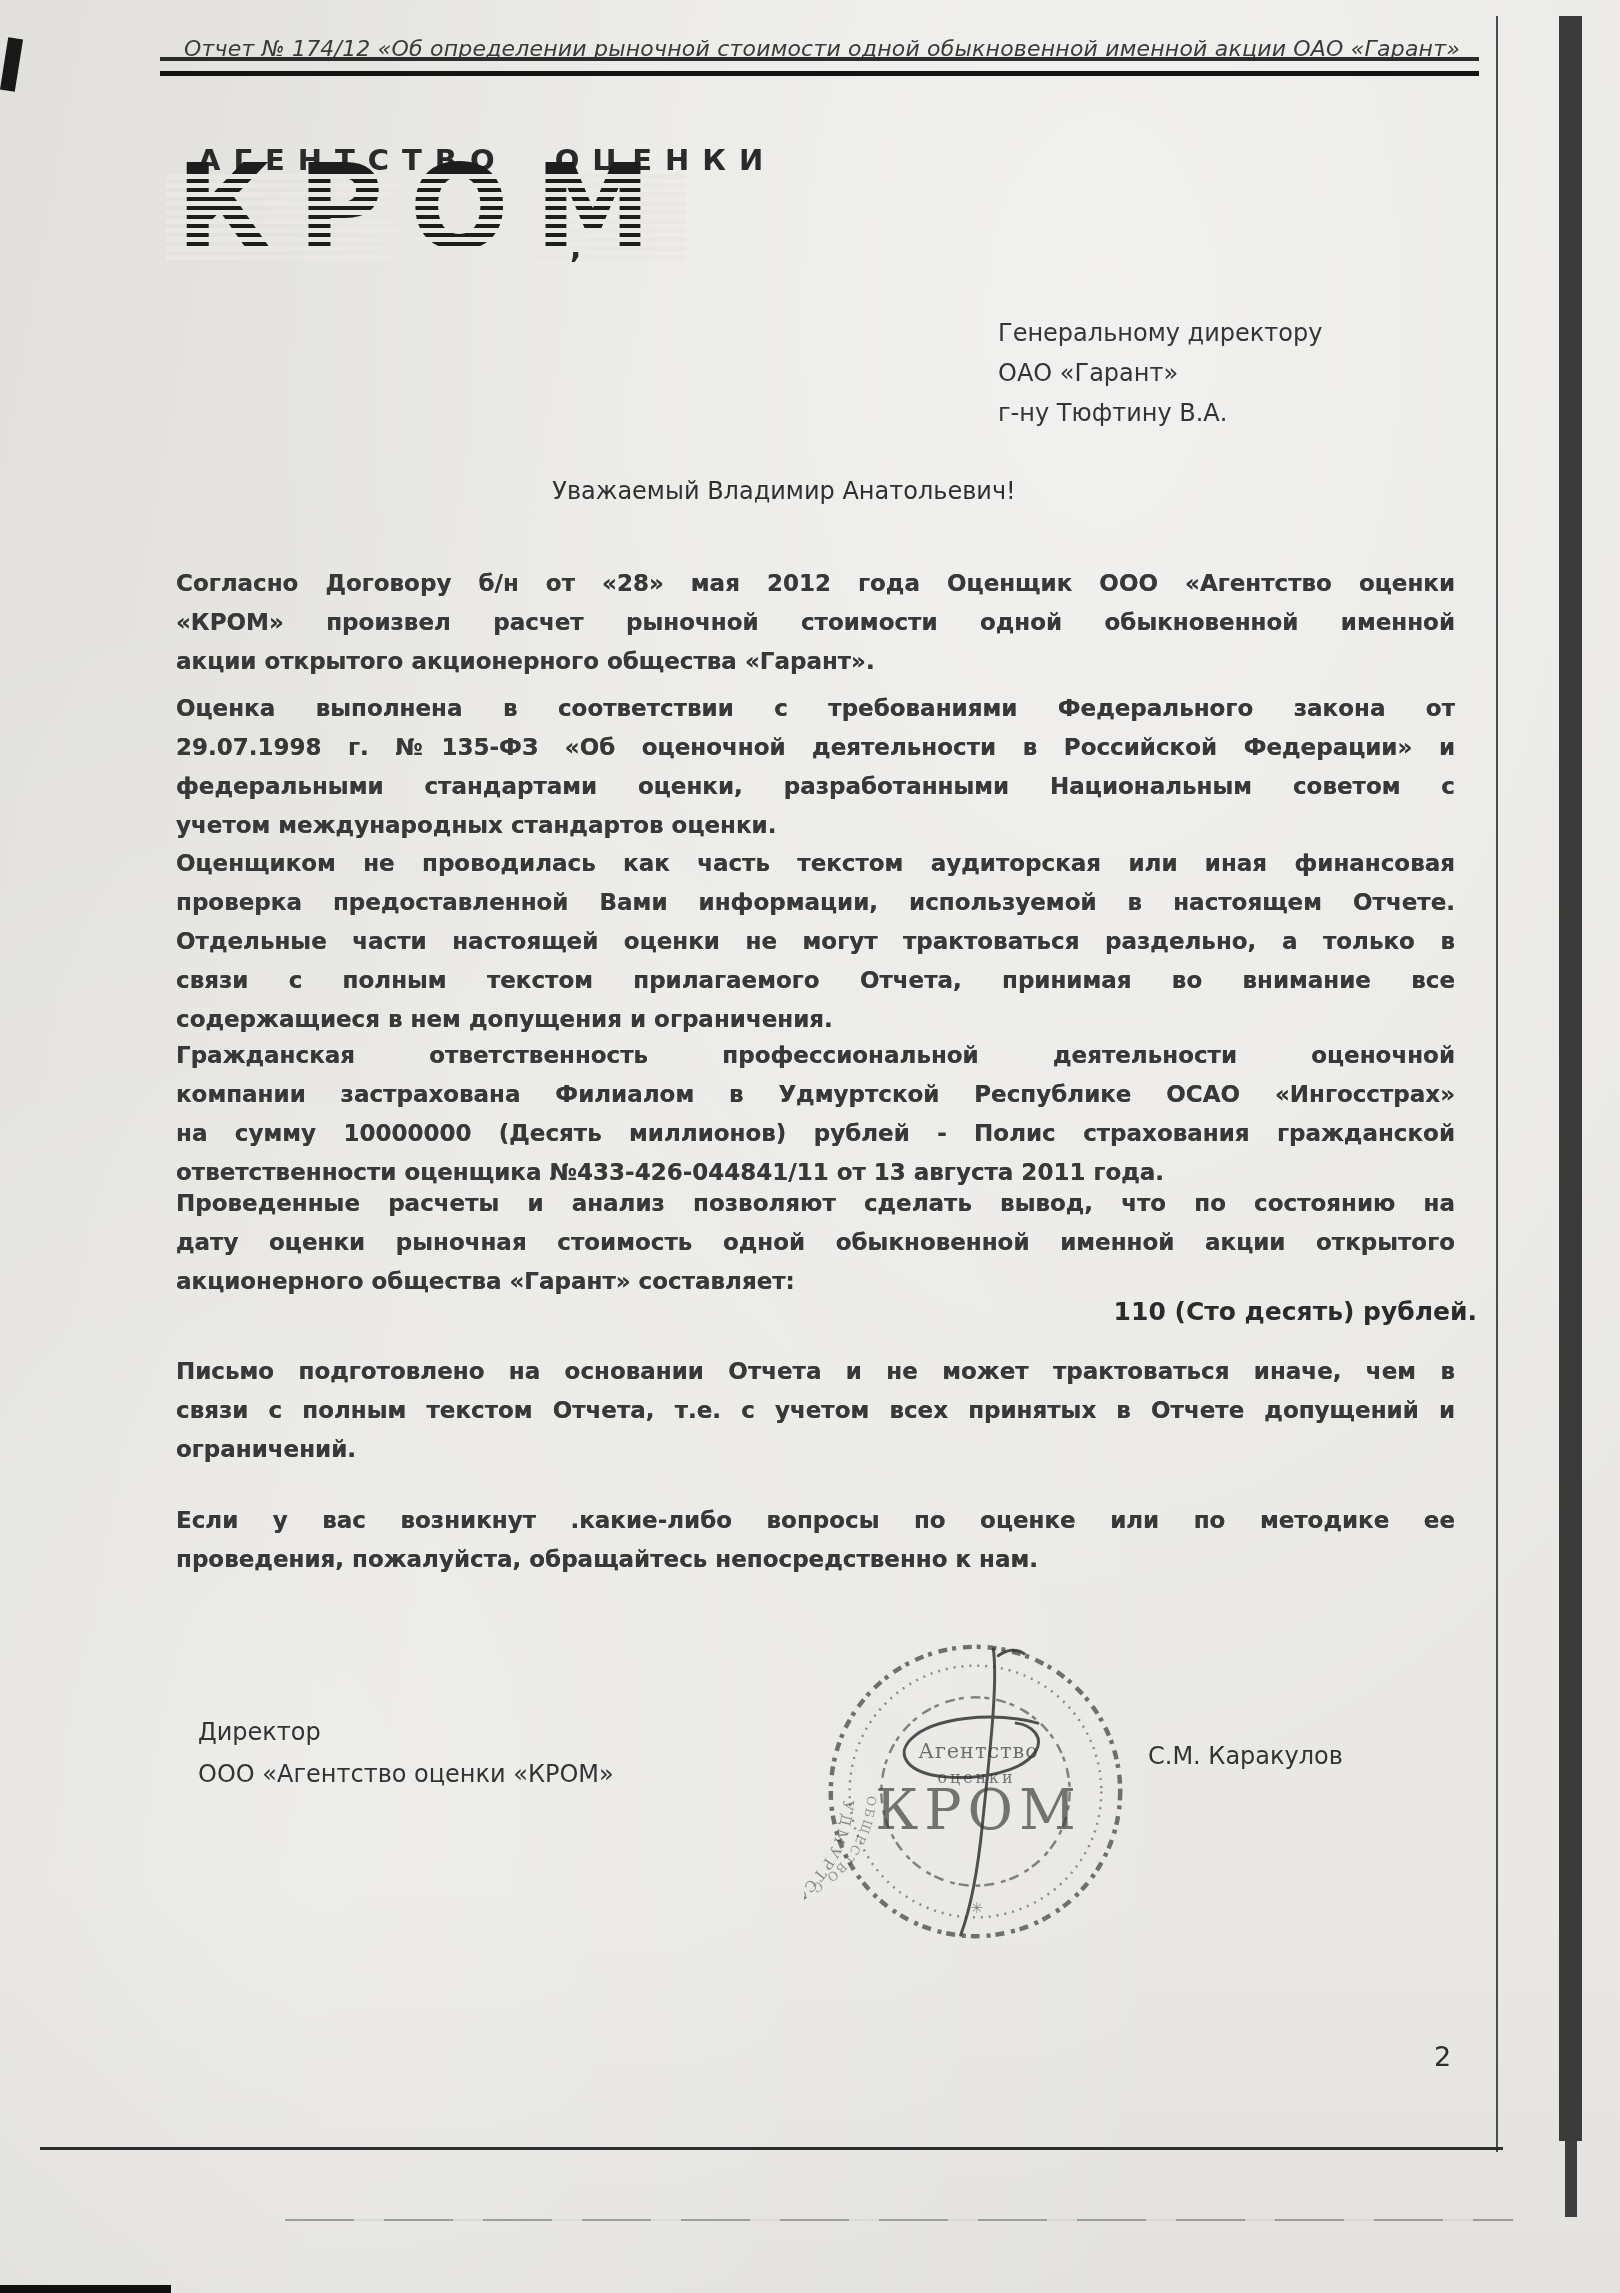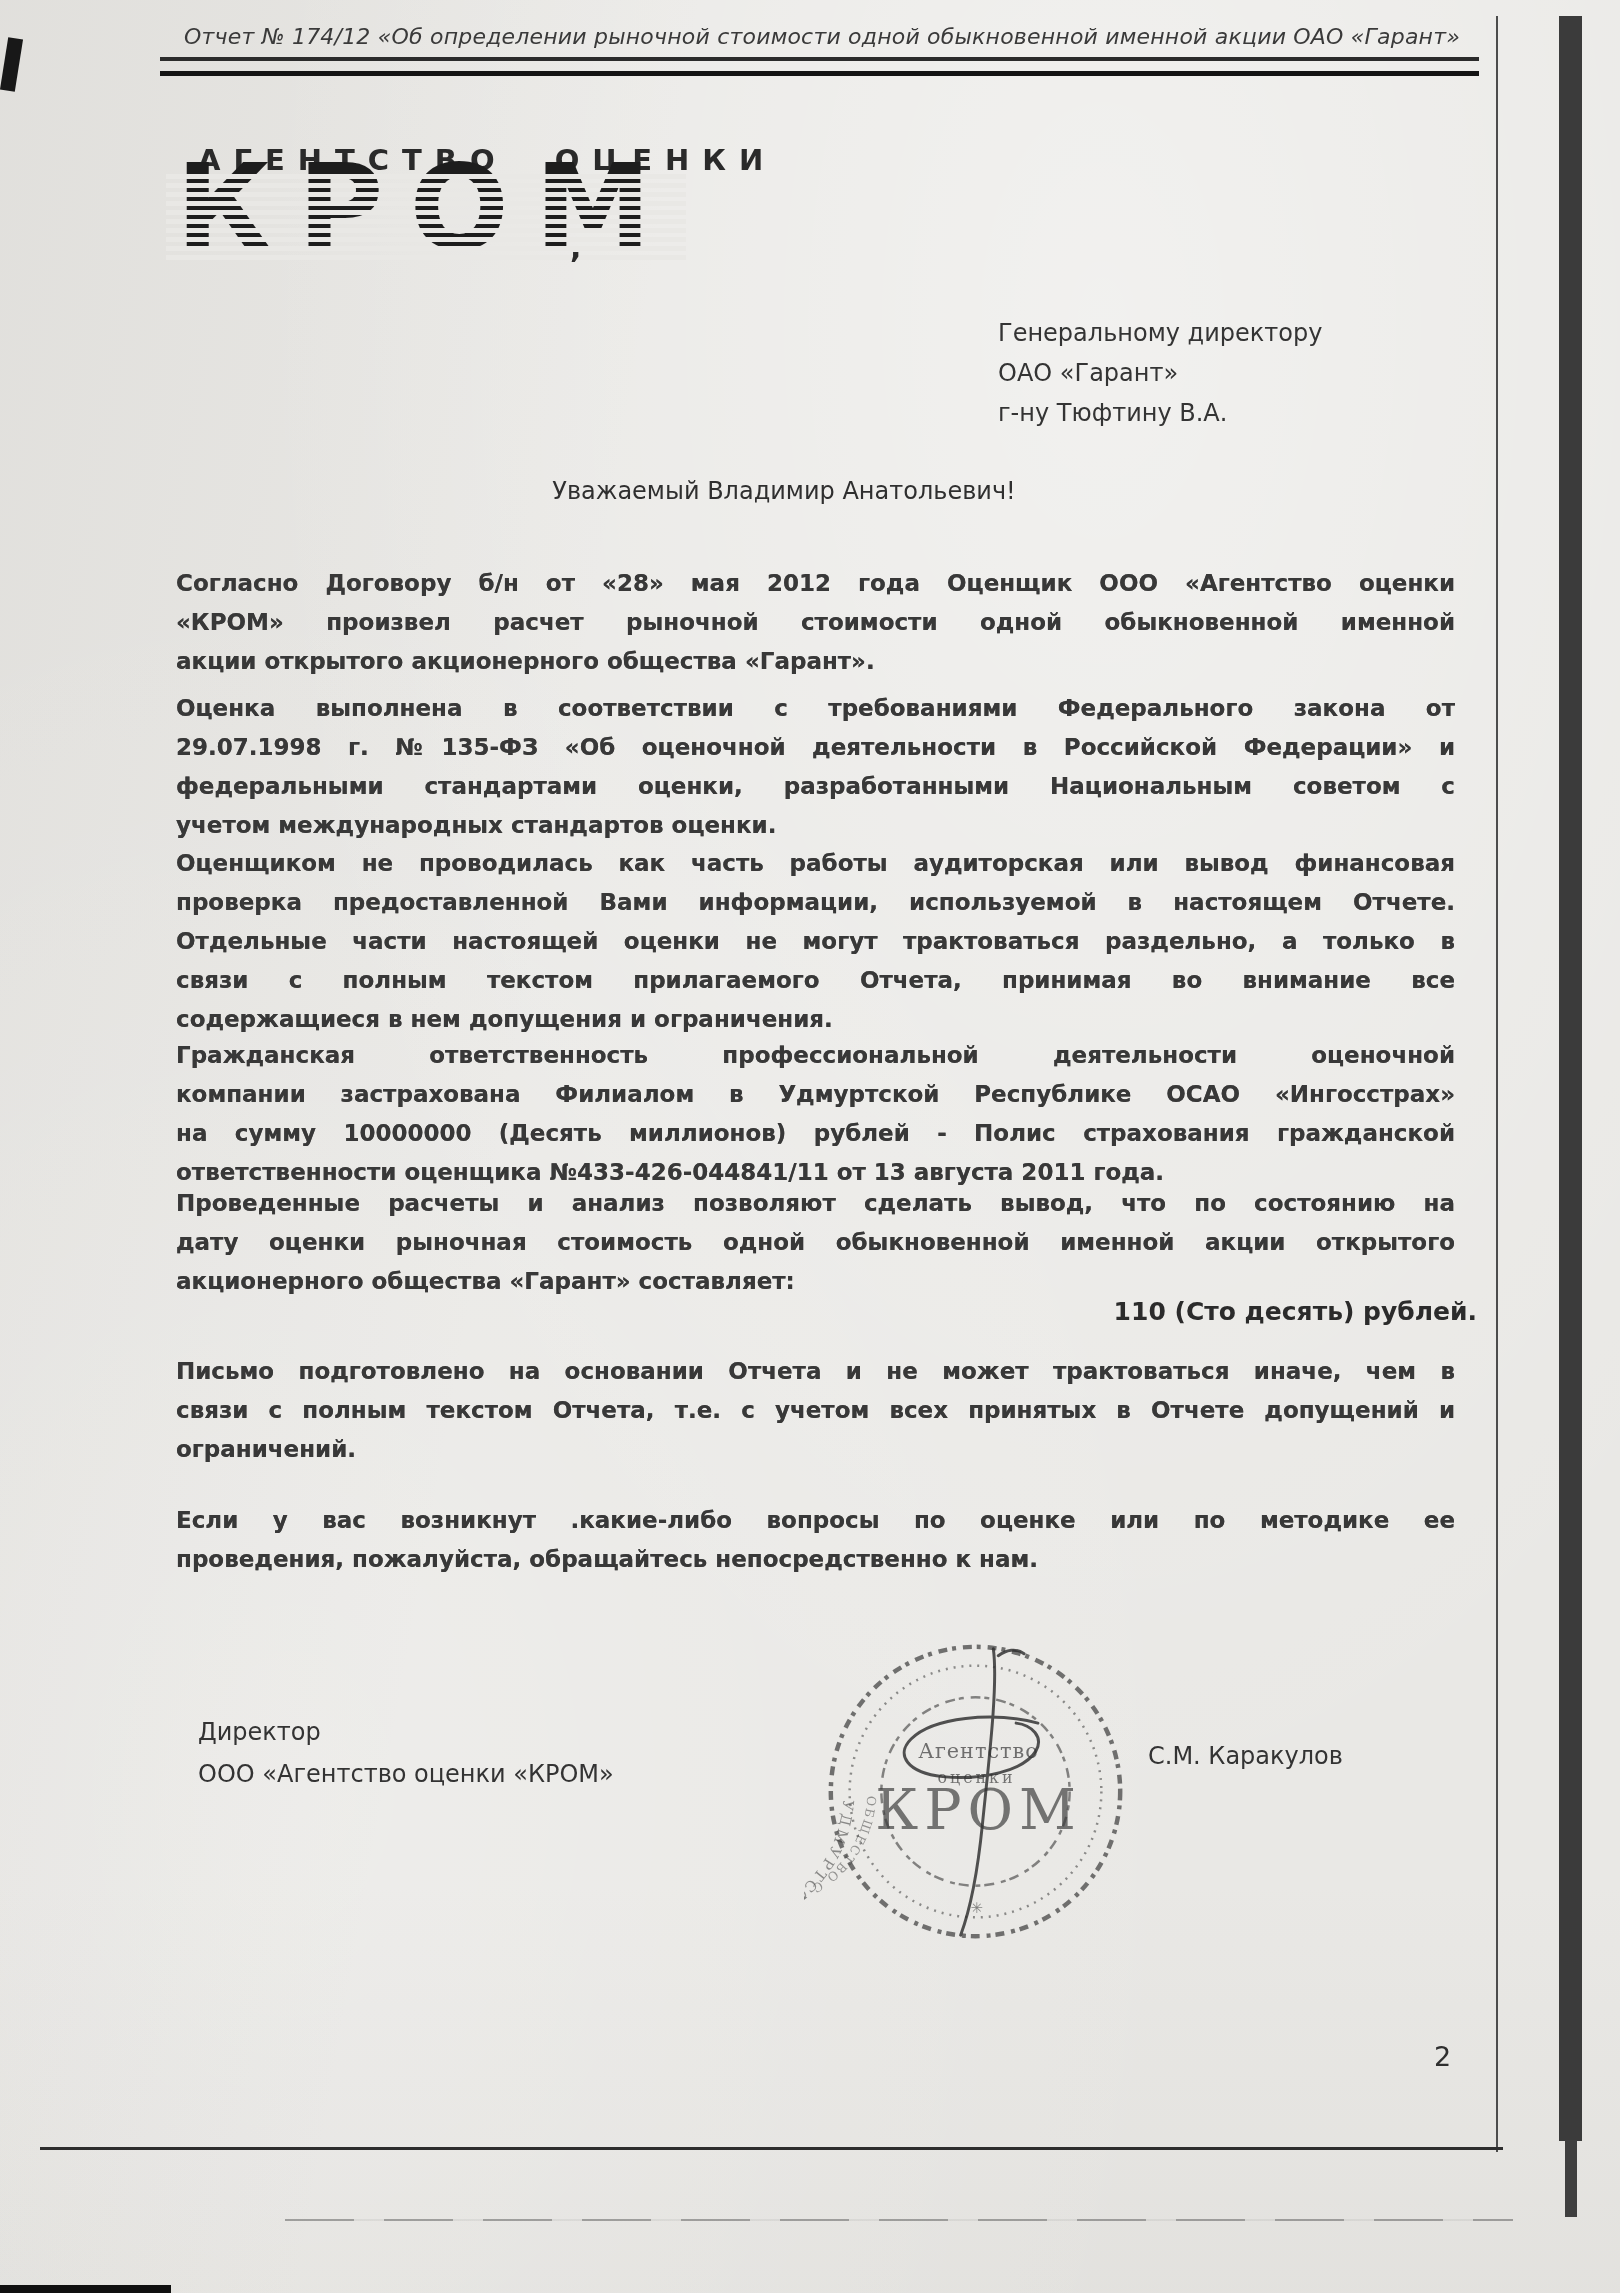--- a/index.html
+++ b/index.html
@@ -8,21 +8,21 @@
     font-family:"DejaVu Sans",sans-serif;color:#2e2e2e;
     background-color:#e9e8e5;
     background-image:
       radial-gradient(ellipse at 68% 14%, rgba(255,255,255,.38), transparent 55%),
       radial-gradient(ellipse at 18% 78%, rgba(255,255,255,.22), transparent 50%),
       linear-gradient(100deg, rgba(175,172,166,.14), transparent 35%),
       linear-gradient(0deg, rgba(170,168,162,.10), transparent 18%);
   }
   .abs{position:absolute;}
   
-  .header-line{left:184px;top:24px;width:1282px;font-style:italic;font-size:22px;color:#3a3a3a;letter-spacing:0.2px;}
+  .header-line{left:184px;top:36px;width:1282px;font-style:italic;font-size:22px;color:#3a3a3a;letter-spacing:0.2px;}
   .rule{left:160px;top:57px;width:1319px;height:10px;border-top:4px solid #2b2b2b;border-bottom:5px solid #141414;}
   .corner-tl{left:4px;top:38px;width:15px;height:53px;background:#181818;transform:rotate(9deg);}
   
   .lh-title{left:208px;top:105px;font-size:29px;font-weight:bold;letter-spacing:0.5px;color:#222;}
   .lh-sub{left:198px;top:143px;font-size:29px;font-weight:bold;letter-spacing:13px;word-spacing:24px;color:#2a2a2a;}
   .logo{left:176px;top:149px;font-size:117px;line-height:117px;font-weight:bold;letter-spacing:26px;color:#1d1d1d;}
   .logo-stripes{left:166px;top:170px;width:520px;height:93px;
     background:repeating-linear-gradient(180deg, rgba(233,232,229,0) 0 4px, #e9e8e5 4px 9px);}
   .logo-artifact{left:570px;top:230px;font-size:30px;font-weight:bold;color:#2a2a2a;}
   
@@ -79,21 +79,21 @@
       <div class="tline just">«КРОМ» произвел расчет рыночной стоимости одной обыкновенной именной</div>
       <div class="tline">акции открытого акционерного общества «Гарант».</div>
     </div>
   <div class="abs para p2">
       <div class="tline just">Оценка выполнена в соответствии с требованиями Федерального закона от</div>
       <div class="tline just">29.07.1998 г. №135-ФЗ «Об оценочной деятельности в Российской Федерации» и</div>
       <div class="tline just">федеральными стандартами оценки, разработанными Национальным советом с</div>
       <div class="tline">учетом международных стандартов оценки.</div>
     </div>
   <div class="abs para p3">
-      <div class="tline just">Оценщиком не проводилась как часть работы аудиторская или вывод финансовая</div>
+      <div class="tline just">Оценщиком не проводилась как часть текстом аудиторская или иная финансовая</div>
       <div class="tline just">проверка предоставленной Вами информации, используемой в настоящем Отчете.</div>
       <div class="tline just">Отдельные части настоящей оценки не могут трактоваться раздельно, а только в</div>
       <div class="tline just">связи с полным текстом прилагаемого Отчета, принимая во внимание все</div>
       <div class="tline">содержащиеся в нем допущения и ограничения.</div>
     </div>
   <div class="abs para p4">
       <div class="tline just">Гражданская ответственность профессиональной деятельности оценочной</div>
       <div class="tline just">компании застрахована Филиалом в Удмуртской Республике ОСАО «Ингосстрах»</div>
       <div class="tline just">на сумму 10000000 (Десять миллионов) рублей - Полис страхования гражданской</div>
       <div class="tline">ответственности оценщика №433-426-044841/11 от 13 августа 2011 года.</div>

